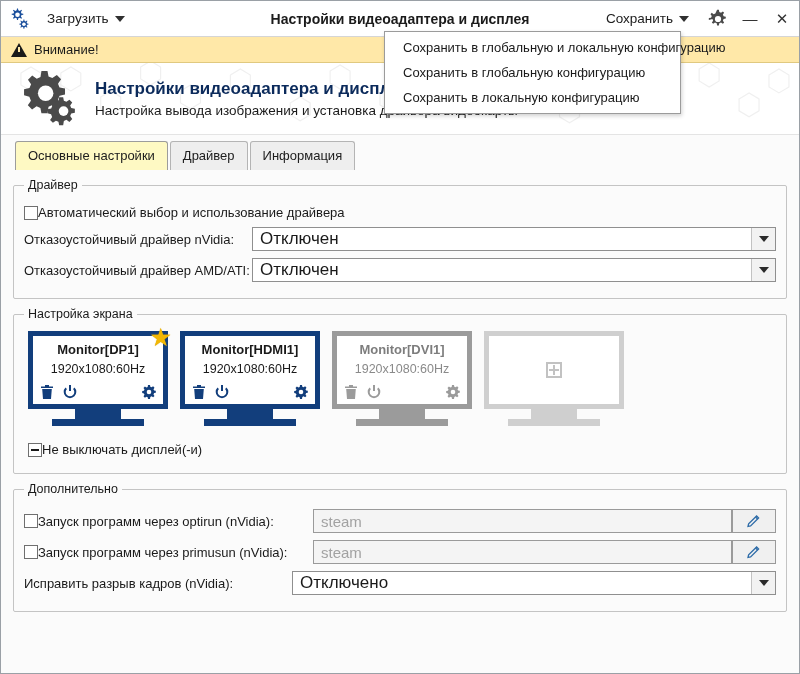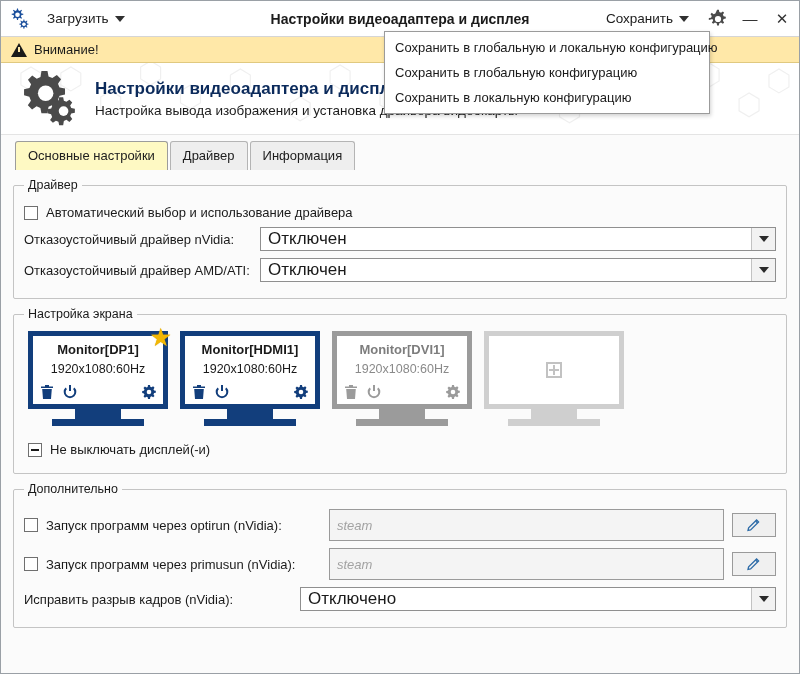--- a/index.html
+++ b/index.html
@@ -168,21 +168,20 @@
   }
   fieldset.group > legend {
     font-size: 12.5px;
     color: #1a1a1a;
     padding: 0 4px;
   }
 
   .row {
     display: flex;
     align-items: center;
-    gap: 8px;
     margin: 7px 0;
   }
   .lbl { font-size: 13px; color: #1a1a1a; }
   .lbl.w1 { width: 228px; flex: 0 0 auto; }
   .lbl.w2 { width: 275px; flex: 0 0 auto; }
 
   
   .cb {
     width: 14px; height: 14px;
     border: 1px solid #6f6f6f;
@@ -234,29 +233,28 @@
     width: 0; height: 0;
     border-left: 5px solid transparent;
     border-right: 5px solid transparent;
     border-top: 6px solid #2a2a2a;
     display: block;
   }
 
   
   .tinput {
     flex: 1 1 auto;
-    height: 32px;
+    height: 24px;
     border: 1px solid #9a9a9a;
     background: #ffffff;
     display: flex;
     align-items: center;
     padding: 0 7px;
-    font-size: 13px;
+    font-size: 15px;
     color: #a2a2a2;
-    font-style: italic;
   }
   .tinput.disabled { background: #f4f4f4; }
   .editbtn {
     width: 44px; height: 24px;
     border: 1px solid #9a9a9a;
     background: #f0f0f0;
     display: flex; align-items: center; justify-content: center;
     flex: 0 0 auto;
   }
 
@@ -333,26 +331,26 @@
   .plus-box::after { top: 5px; left: 1px; height: 2px; width: 10px; }
 
   
   .ic { width: 16px; height: 16px; display: block; }
 
   
   .menu {
     position: absolute;
     top: 30px;
     left: 383px;
-    width: 326px;
+    width: 297px;
     background: #ffffff;
     border: 1px solid #9b9b9b;
     box-shadow: 1px 2px 4px rgba(0,0,0,0.18);
     z-index: 50;
-    padding: 3px 0;
+    padding: 3px 8px;
   }
   .menu-item {
     padding: 5px 10px;
     font-size: 13px;
     color: #1a1a1a;
     white-space: nowrap;
   }
 </style>
 </head>
 <body>

